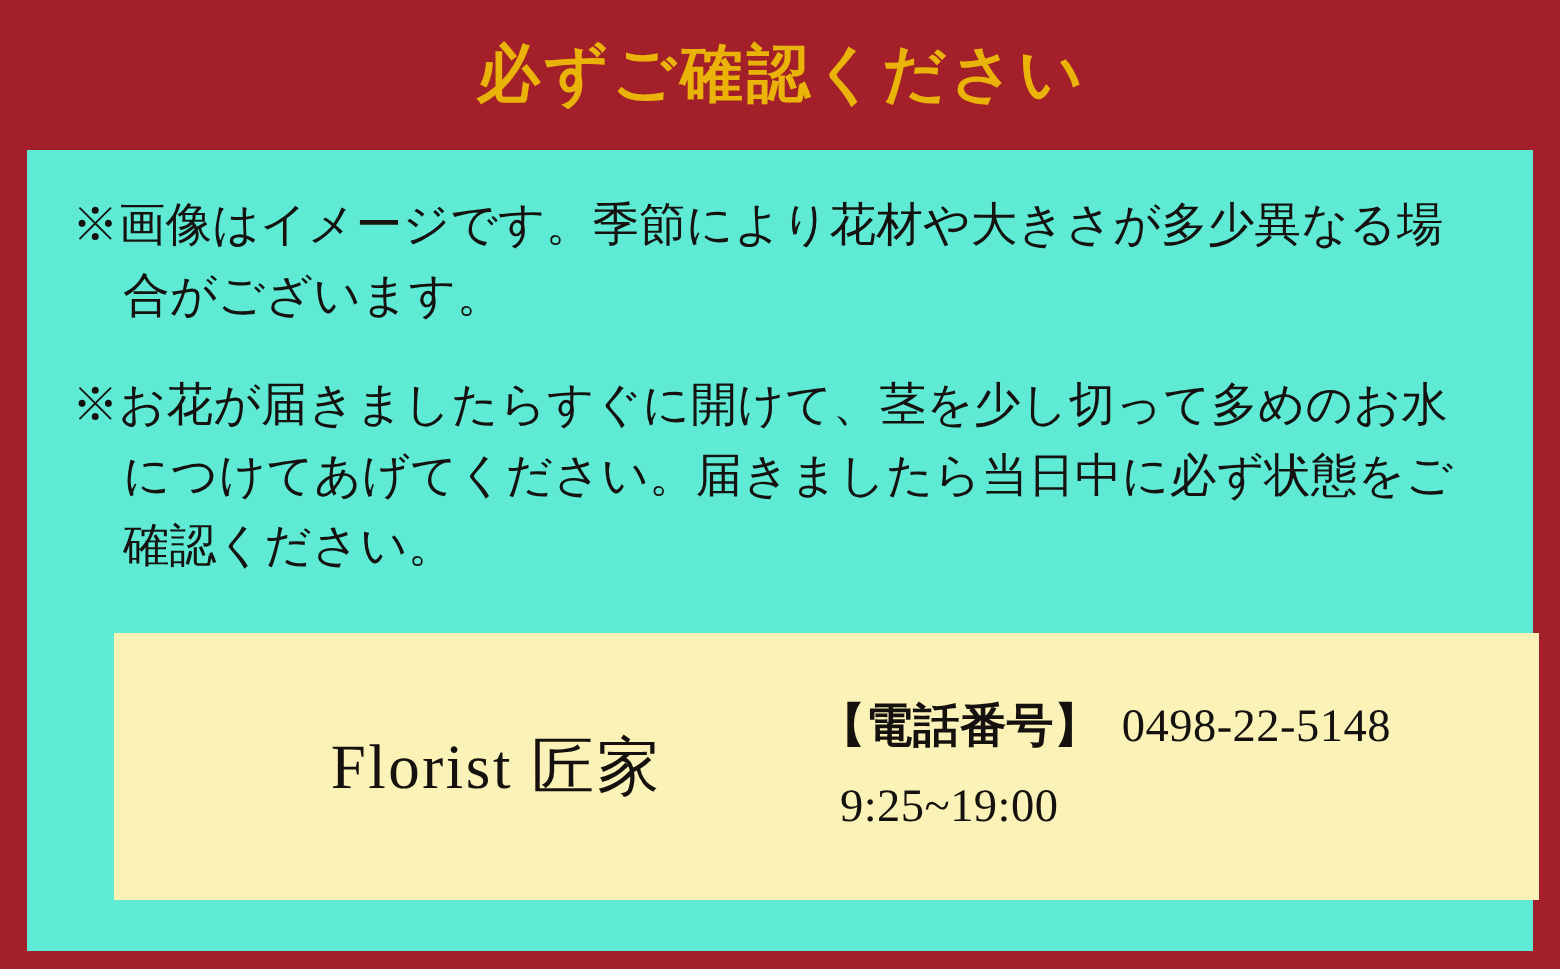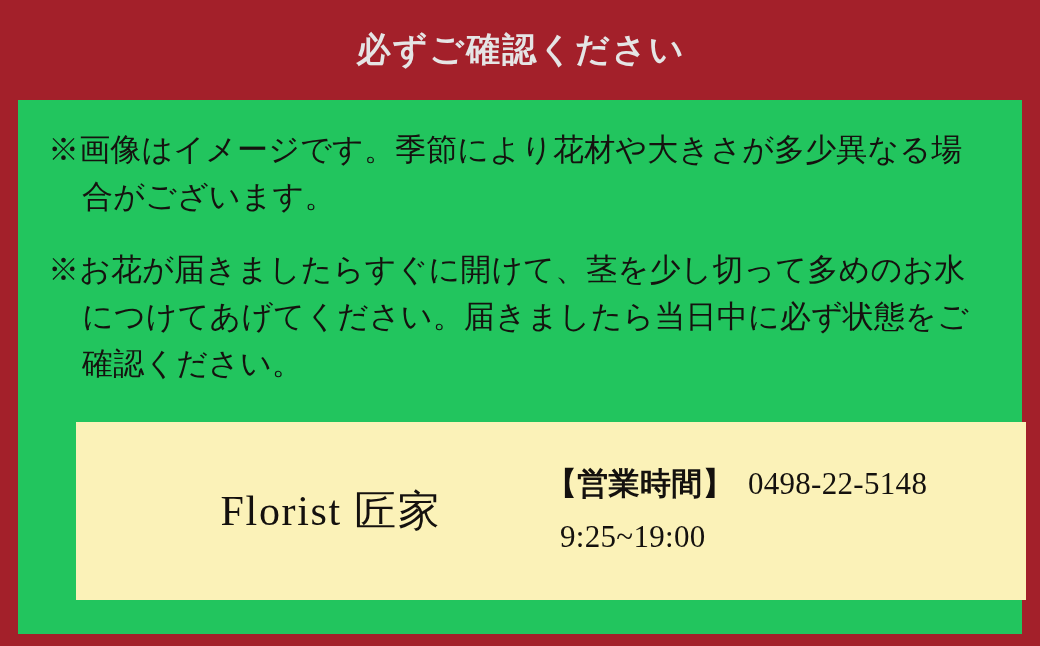--- a/index.html
+++ b/index.html
@@ -30,35 +30,35 @@
   .notice-header {
     height: 100px;
     flex: 0 0 100px;
     background: #a3202a;
     display: flex;
     align-items: center;
     justify-content: center;
     box-sizing: border-box;
   }
   .notice-header-title {
-    color: #e5e5e5;
-    font-size: 34px;
+    color: #eab308;
+    font-size: 42px;
     font-weight: 700;
     letter-spacing: 0.06em;
     line-height: 1;
     text-indent: 0.06em;
     white-space: nowrap;
     font-family: "Liberation Serif", "DejaVu Serif", serif;
   }
 
   
   .notice-body {
     flex: 1 1 auto;
     margin: 0 18px 12px 18px;
-    background: #22c55e;
+    background: #5eead4;
     box-sizing: border-box;
     padding: 26px 30px 0 30px;
     display: flex;
     flex-direction: column;
   }
 
   
   .notes {
     flex: 0 0 auto;
   }
@@ -138,21 +138,21 @@
     <div class="notes">
       <p class="note">※画像はイメージです。季節により花材や大きさが多少異なる場合がございます。</p>
       <p class="note">※お花が届きましたらすぐに開けて、茎を少し切って多めのお水につけてあげてください。届きましたら当日中に必ず状態をご確認ください。</p>
     </div>
 
     <div class="shop-box">
       <div class="shop-name">Florist 匠家</div>
 
       <div class="shop-contact">
         <div class="contact-row">
-          <span class="contact-label">【営業時間】</span>
+          <span class="contact-label">【電話番号】</span>
           <span class="contact-value">0498-22-5148</span>
         </div>
         <div class="contact-row">
           <span class="contact-value">9:25~19:00</span>
         </div>
       </div>
     </div>
 
   </div>
 </div>

